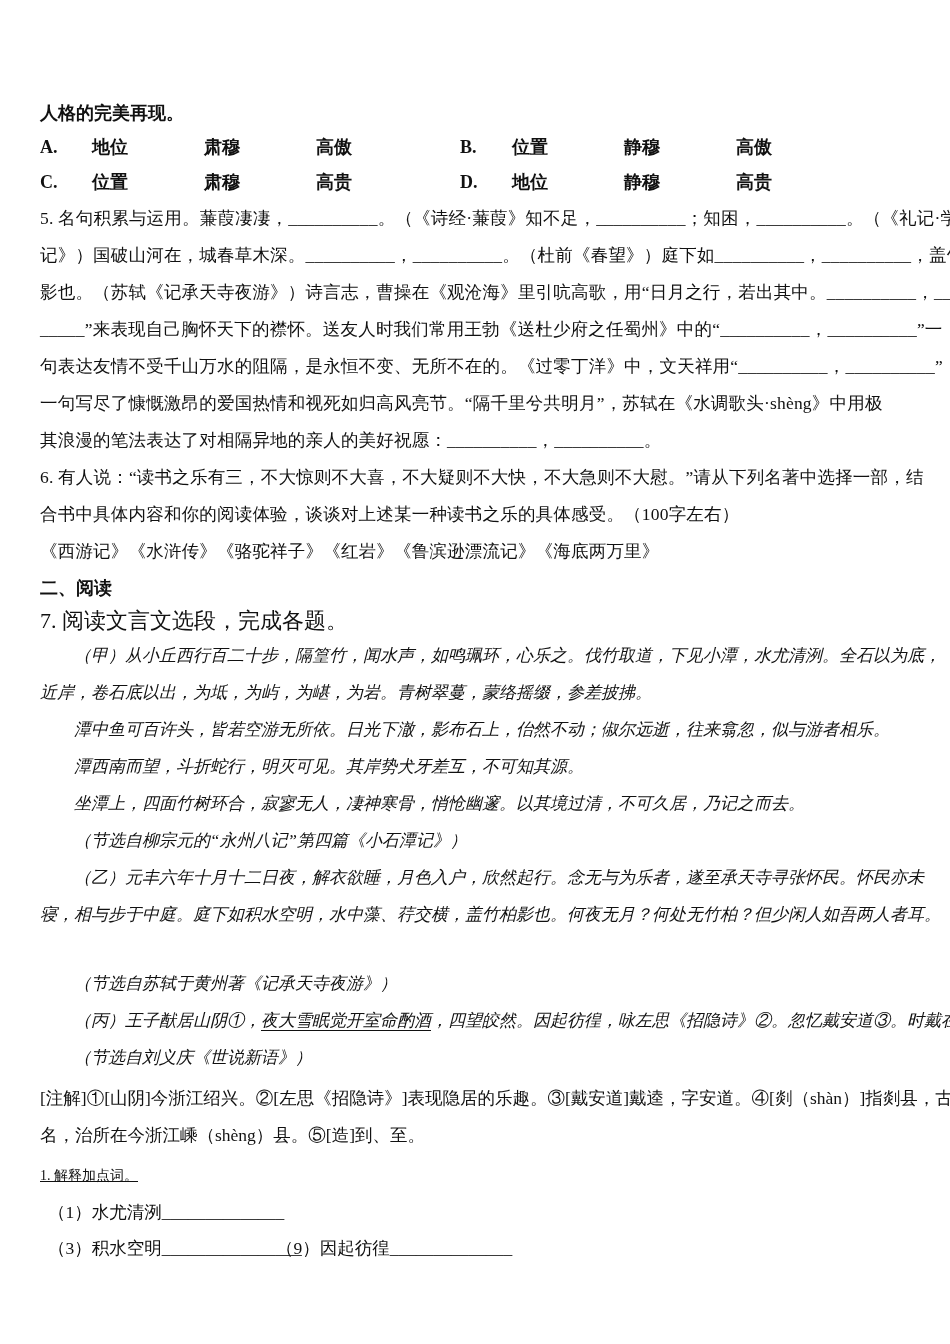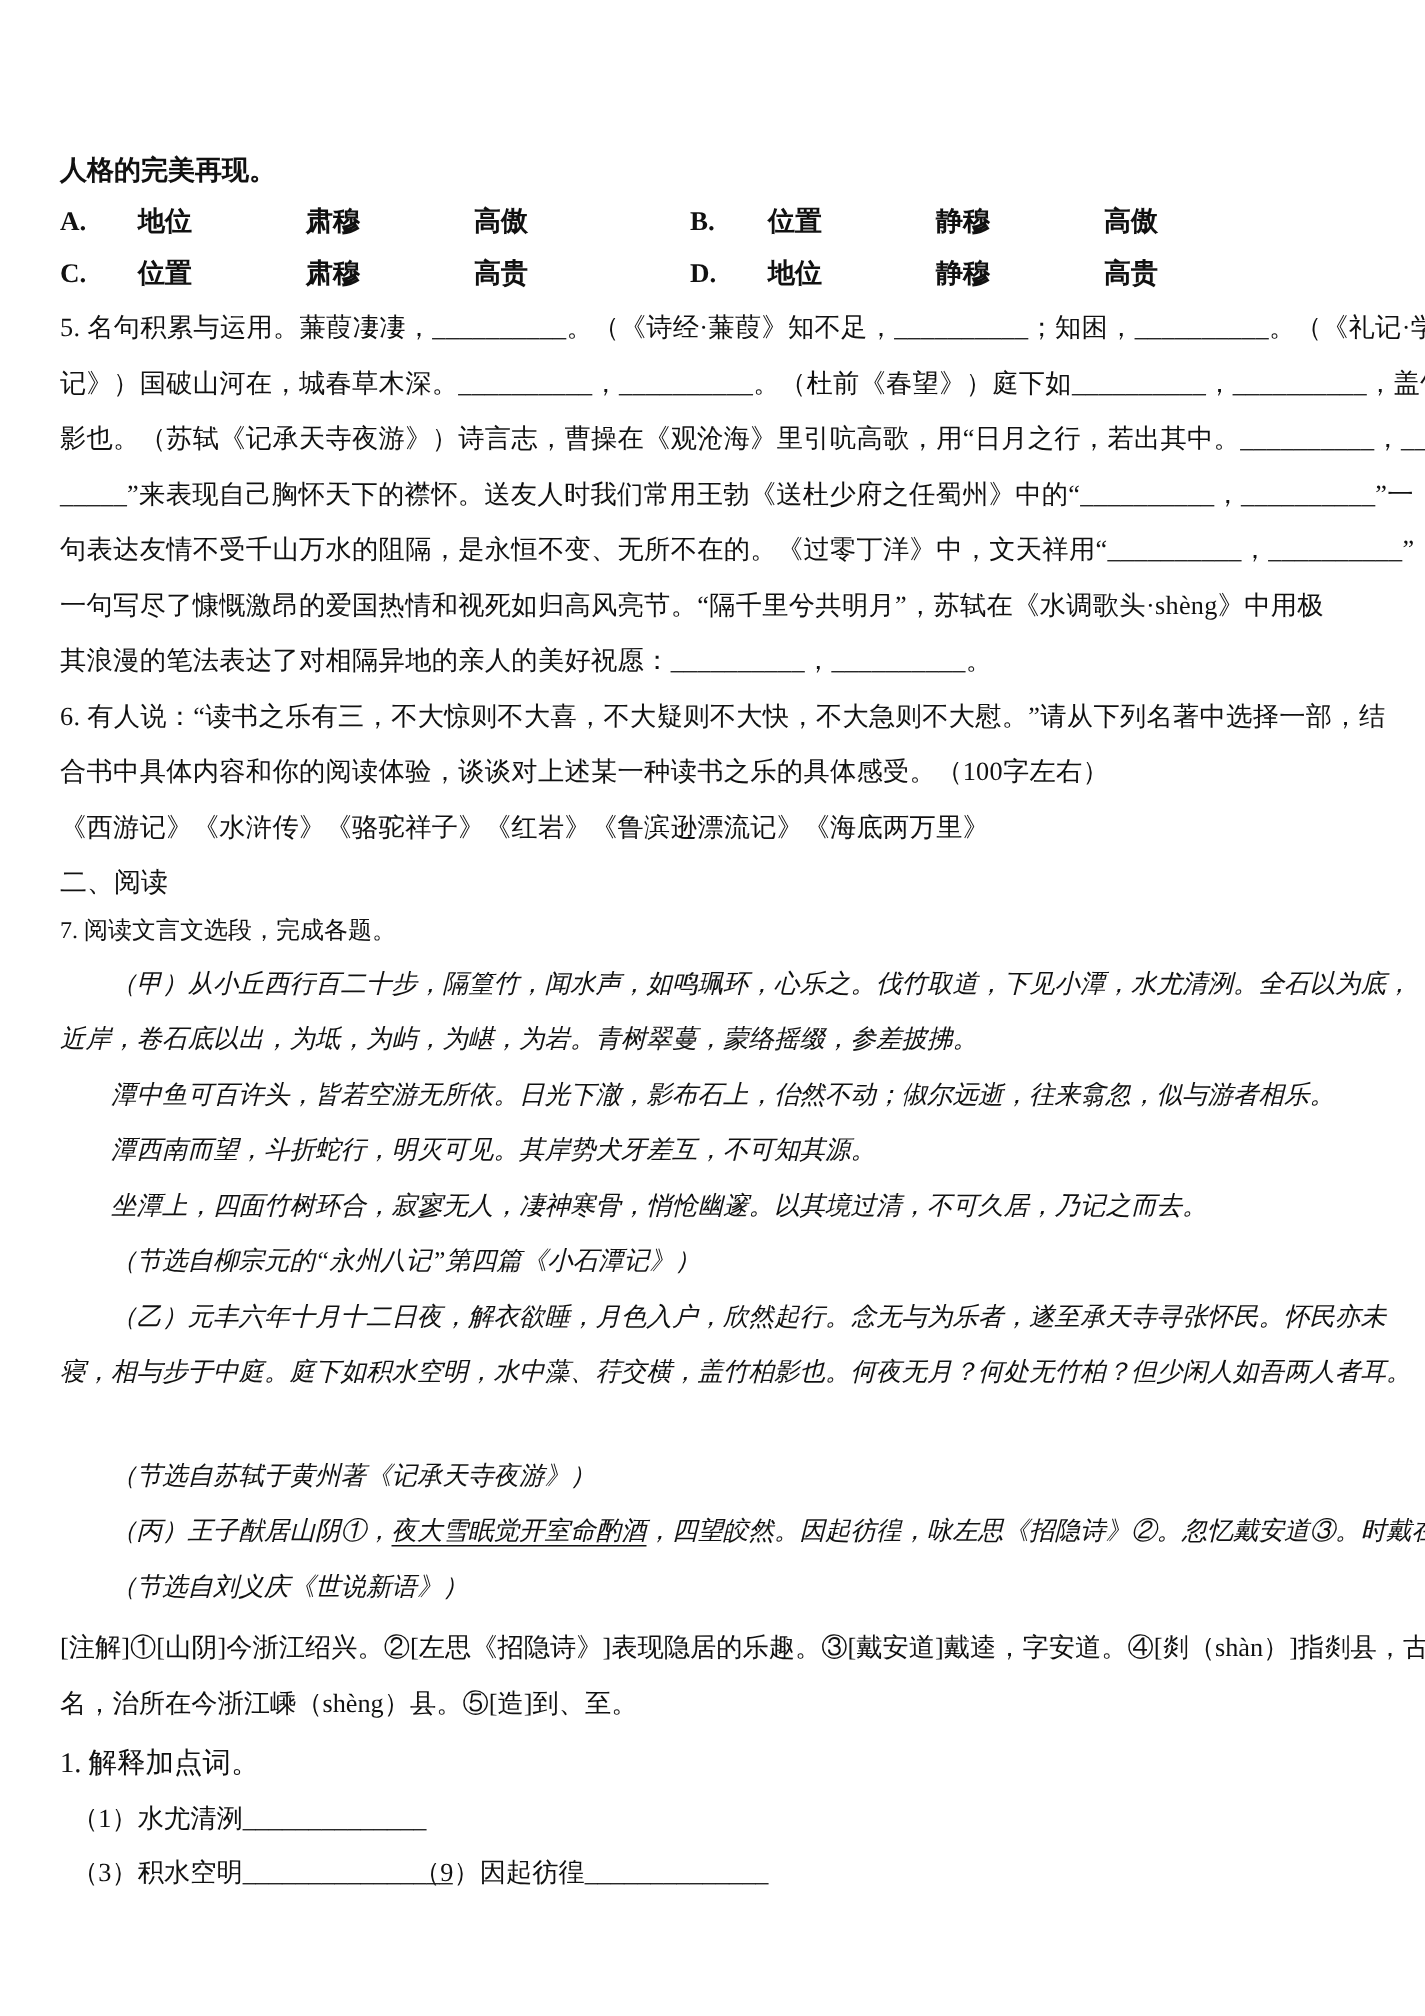--- a/index.html
+++ b/index.html
@@ -19,32 +19,32 @@
   .opt-row { display: flex; font-weight: bold; font-size: 18px; line-height: 35px; }
   .opt-cell { display: flex; width: 420px; }
   .opt-label { width: 52px; }
   .opt-word { width: 112px; }
 
   
   .qtext { font-size: 17.5px; line-height: 37px; }
   .qtext .line { letter-spacing: 0.2px; }
 
   
-  .sec-title { font-weight: normal; font-size: 18px; line-height: 32px; margin-top: 2px; }
-  .q7-intro { font-size: 16px; line-height: 33px; }
+  .sec-title { font-weight: bold; font-size: 18px; line-height: 32px; margin-top: 2px; }
+  .q7-intro { font-size: 22px; line-height: 33px; }
 
   
   .kai { font-style: italic; font-size: 17px; line-height: 37px; }
   .indent { padding-left: 34px; }
   .u { text-decoration: underline; text-underline-offset: 4px; }
   .gap-before { margin-top: 32px; }
 
   
   .notes { font-size: 17.5px; line-height: 37px; margin-top: 4px; }
-  .sub-title { font-size: 19px; line-height: 36px; margin-top: 4px; }
+  .sub-title { font-size: 14px; line-height: 36px; margin-top: 4px; text-decoration: underline; }
   .sub-row { display: flex; font-size: 17.5px; line-height: 36px; padding-left: 8px; }
   .sub-cell-left { width: 228px; }
 </style>
 </head>
 <body>
 
 <div class="doc">
 
   <div class="ctx line">人格的完美再现。</div>
 

